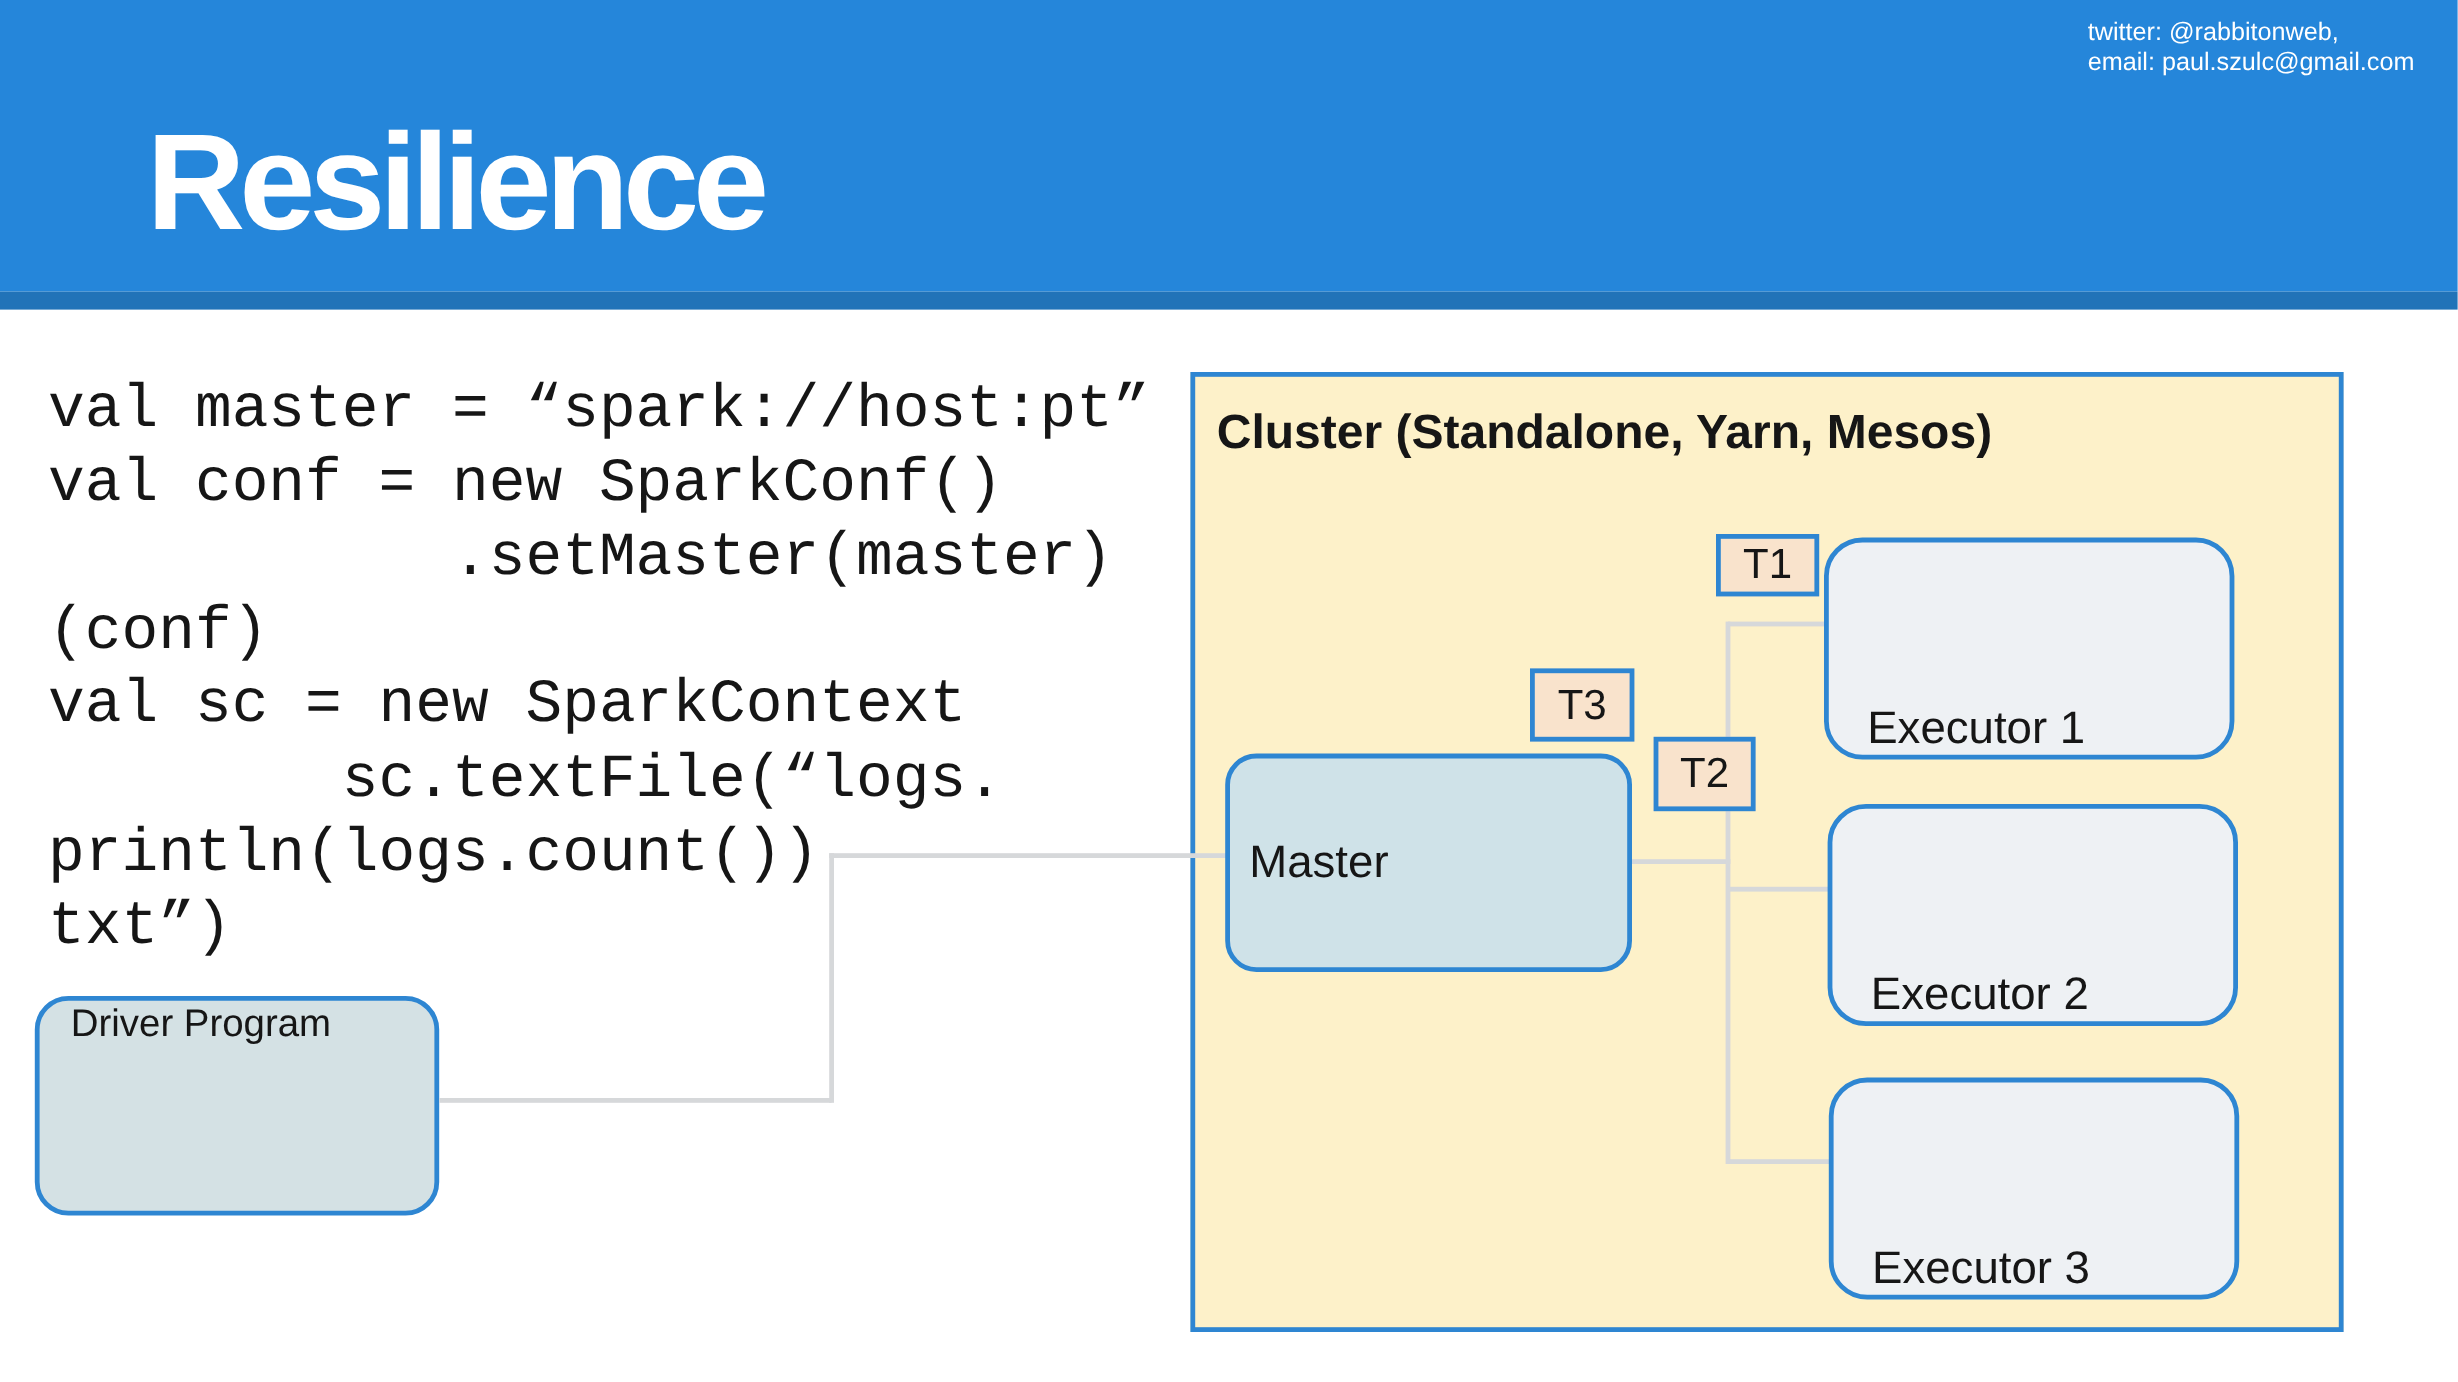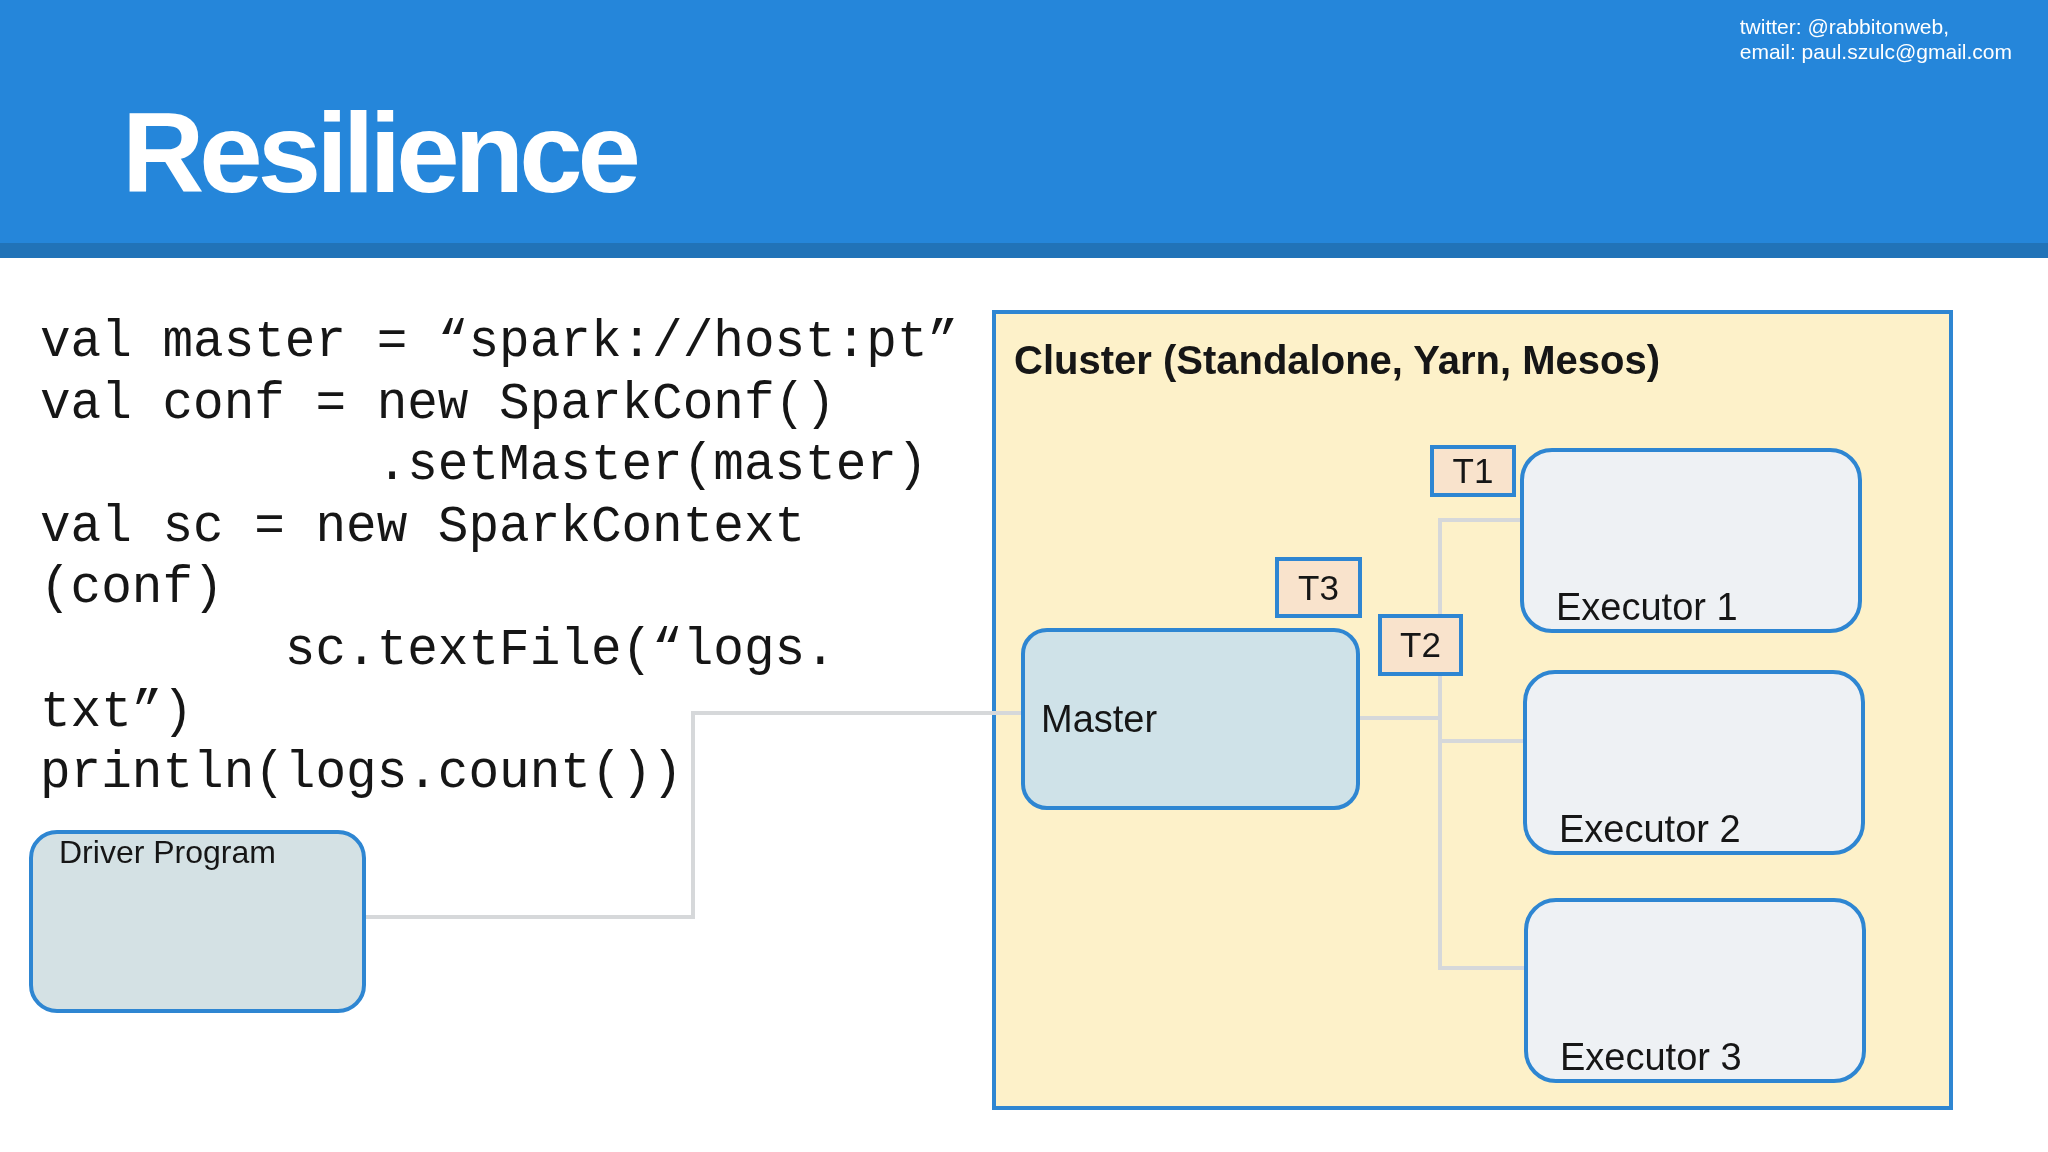--- a/index.html
+++ b/index.html
@@ -73,25 +73,25 @@
   <h1 class="slide-title">Resilience</h1>
   <div class="contact">
     <div>twitter: @rabbitonweb,</div>
     <div>email: paul.szulc@gmail.com</div>
   </div>
 
   <div class="code">
     <div class="code-line">val master = “spark://host:pt”</div>
     <div class="code-line">val conf = new SparkConf()</div>
     <div class="code-line">           .setMaster(master)</div>
+    <div class="code-line">(conf)</div>
     <div class="code-line">val sc = new SparkContext</div>
-    <div class="code-line">(conf)</div>
     <div class="code-line">        sc.textFile(“logs.</div>
+    <div class="code-line">println(logs.count())</div>
     <div class="code-line">txt”)</div>
-    <div class="code-line">println(logs.count())</div>
   </div>
 
   <div class="conn conn-a"></div>
   <div class="conn conn-b"></div>
   <div class="conn conn-c"></div>
   <div class="conn conn-d"></div>
   <div class="conn conn-e"></div>
   <div class="conn conn-f"></div>
   <div class="conn conn-g"></div>
   <div class="conn conn-h"></div>

